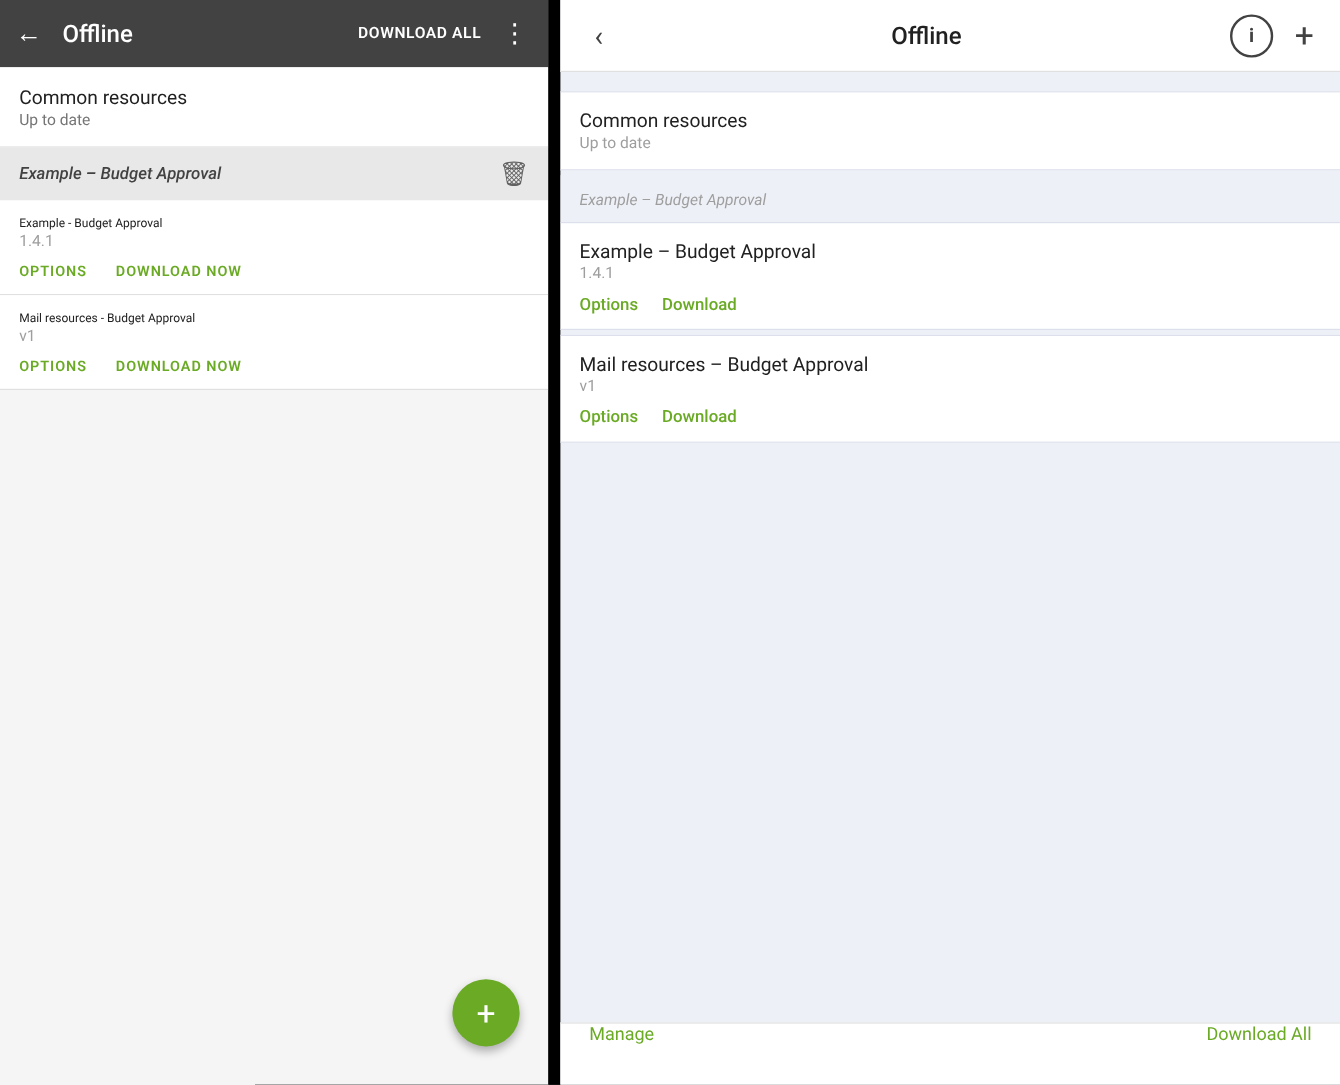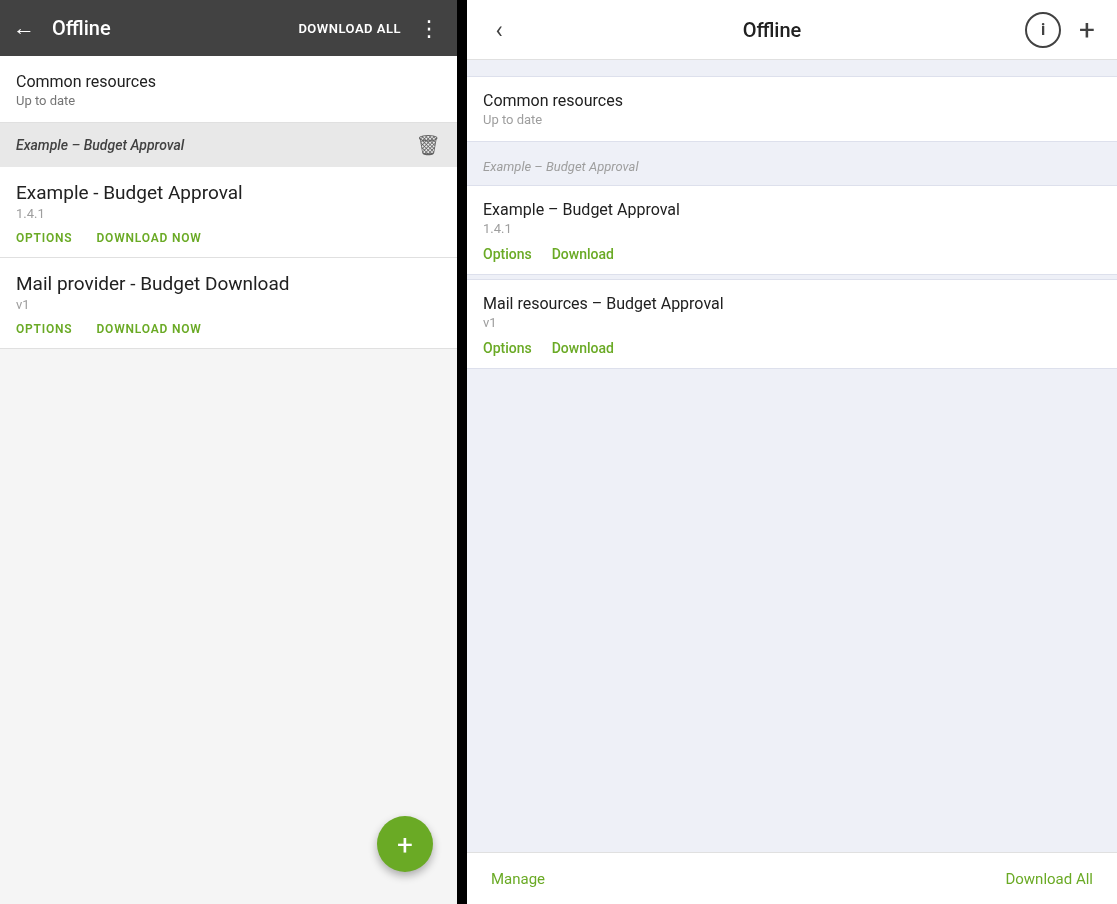--- a/index.html
+++ b/index.html
@@ -116,21 +116,21 @@
       cursor: pointer;
     }
 
     .app-item {
       background: #fff;
       padding: 14px 16px 12px 16px;
       border-bottom: 1px solid #e0e0e0;
     }
 
     .app-item-title {
-      font-size: 19px;
+      font-size: 10px;
       color: #212121;
       font-weight: 400;
       margin-bottom: 2px;
     }
 
     .app-item-version {
       font-size: 13px;
       color: #9e9e9e;
       margin-bottom: 10px;
     }
@@ -304,21 +304,20 @@
       font-size: 14px;
       font-weight: 500;
       color: #6aaa25;
       cursor: pointer;
     }
 
     .right-footer {
       background: #fff;
       height: 52px;
       display: flex;
-      align-items: center;
       justify-content: space-between;
       padding: 0 24px;
       border-top: 1px solid #e0e0e0;
       flex-shrink: 0;
     }
 
     .right-footer-manage {
       font-size: 15px;
       color: #6aaa25;
       cursor: pointer;
@@ -361,21 +360,21 @@
     <div class="app-item">
       <div class="app-item-title">Example - Budget Approval</div>
       <div class="app-item-version">1.4.1</div>
       <div class="app-item-actions">
         <span class="app-action-btn">OPTIONS</span>
         <span class="app-action-btn">DOWNLOAD NOW</span>
       </div>
     </div>
 
     <div class="app-item">
-      <div class="app-item-title">Mail provider - Budget Download</div>
+      <div class="app-item-title">Mail resources - Budget Approval</div>
       <div class="app-item-version">v1</div>
       <div class="app-item-actions">
         <span class="app-action-btn">OPTIONS</span>
         <span class="app-action-btn">DOWNLOAD NOW</span>
       </div>
     </div>
 
   </div>
 
   <div class="fab">

